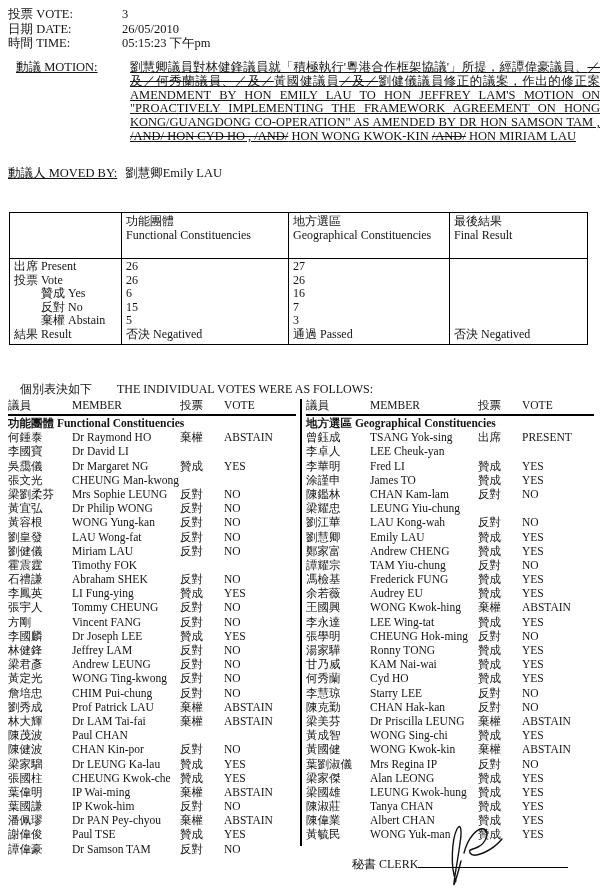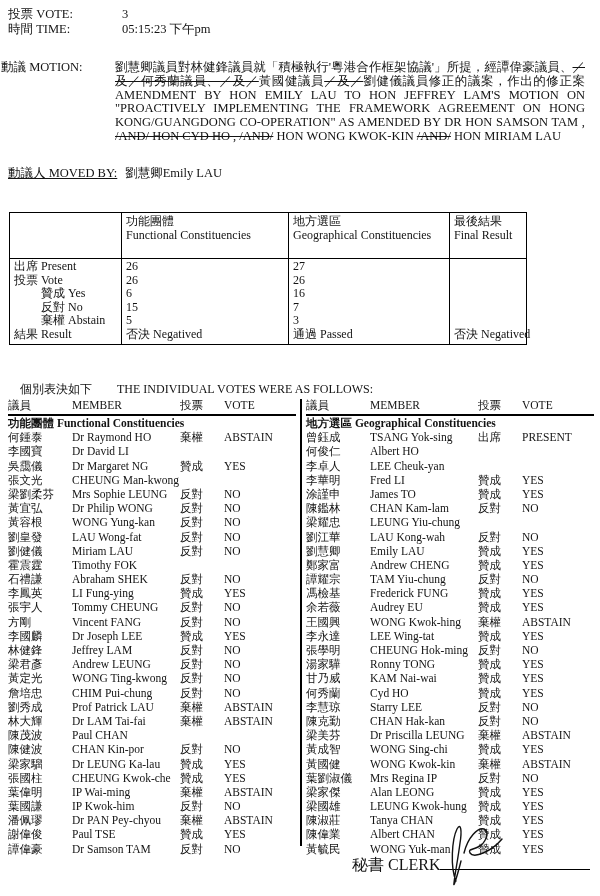--- a/index.html
+++ b/index.html
@@ -7,57 +7,61 @@
     position:relative;width:600px;height:896px;background:#ffffff;
     font-family:"Liberation Serif","DejaVu Serif",serif;color:#131313;
     overflow:hidden;margin:0 auto;
   }
   .strike{text-decoration:line-through;}
   
   .info{position:absolute;top:7px;left:8px;width:584px;font-size:12.5px;line-height:14.5px;}
   .info-row{display:flex;}
   .info-label{width:114px;flex:0 0 114px;}
   
-  .motion{position:absolute;top:61px;left:1px;width:584px;display:flex;font-size:12.5px;line-height:13.8px;}
+  .motion{position:absolute;top:61px;left:16px;width:584px;display:flex;font-size:12.5px;line-height:13.8px;text-decoration:underline;}
   .motion-label{width:114px;flex:0 0 114px;}
   .motion-text{flex:1;text-align:justify;}
   
   .movedby{position:absolute;top:165px;left:8px;font-size:12.5px;}
   .movedby-label{display:inline-block;width:114px;text-decoration:underline;}
   
-  .sumtable{position:absolute;top:212px;left:9px;width:518px;border-collapse:collapse;table-layout:fixed;font-size:12px;}
+  .sumtable{position:absolute;top:212px;left:9px;width:579px;border-collapse:collapse;table-layout:fixed;font-size:12px;}
   .sumtable td{border:1.6px solid #000;vertical-align:top;padding:1px 4px 2px 4px;}
   .sumtable .c0{width:103px;} .sumtable .c1{width:158px;} .sumtable .c2{width:152px;font-family:Liberation Serif, serif;} .sumtable .c3{width:auto;}
   .sum-head{height:42px;line-height:14px;}
   .sum-line{height:13.6px;line-height:13.6px;white-space:nowrap;}
   .sum-line.indent{padding-left:27px;}
   
   .iv-heading{position:absolute;top:381px;left:20px;font-size:12px;}
   .iv-heading .en{margin-left:22px;}
   .vote-col{position:absolute;top:399px;font-size:11.5px;}
   .vote-col.left{left:8px;width:288px;}
   .vote-col.right{left:306px;width:288px;}
   .col-head{display:grid;grid-template-columns:64px 108px 44px auto;border-bottom:2px solid #000;padding-bottom:1px;height:14px;line-height:13px;}
   .group-row{font-weight:bold;height:14.2px;line-height:14.2px;white-space:nowrap;}
   .member-row{display:grid;grid-template-columns:64px 108px 44px auto;height:14.2px;line-height:14.2px;white-space:nowrap;}
   .divider{position:absolute;left:300px;top:399px;width:1.6px;height:447px;background:#000;}
   
-  .footer{position:absolute;top:855px;left:352px;font-size:16px;}
+  .footer{position:absolute;top:855px;left:352px;font-size:12px;}
   .sig-line{display:inline-block;width:150px;border-bottom:1.6px solid #000;height:12px;}
   .signature{position:absolute;left:78px;top:-38px;}
 </style>
 </head>
 <body>
 
 <div class="page">
 
   <div class="info">
     <div class="info-row">
       <span class="info-label">投票 VOTE:</span>
       <span>3</span>
+    </div>
+    <div class="info-row">
+      <span class="info-label">日期 DATE:</span>
+      <span>26/05/2010</span>
     </div>
     <div class="info-row">
       <span class="info-label">時間 TIME:</span>
       <span>05:15:23 下午pm</span>
     </div>
   </div>
 
   <div class="motion">
     <span class="motion-label">動議 MOTION:</span>
     <span class="motion-text" id="motion-text"><span>劉慧卿議員對林健鋒議員就「積極執行'粵港合作框架協議'」所提，經譚偉豪議員、</span><span class="strike">／及／何秀蘭議員、／及／</span><span>黃國健議員</span><span class="strike">／及／</span><span>劉健儀議員修正的議案，作出的修正案 </span><span>AMENDMENT BY HON EMILY LAU TO HON JEFFREY LAM'S MOTION ON "PROACTIVELY IMPLEMENTING THE FRAMEWORK AGREEMENT ON HONG KONG/GUANGDONG CO-OPERATION" AS AMENDED BY DR HON SAMSON TAM , </span><span class="strike">/AND/ HON CYD HO , /AND/</span><span> HON WONG KWOK-KIN </span><span class="strike">/AND/</span><span> HON MIRIAM LAU</span></span>
@@ -330,26 +334,20 @@
     </div>
     <div class="group-row">地方選區 Geographical Constituencies</div>
     <div id="right-rows">
         <div class="member-row">
           <span>曾鈺成</span>
           <span>TSANG Yok-sing</span>
           <span>出席</span>
           <span>PRESENT</span>
         </div>
         <div class="member-row">
-          <span>何俊仁</span>
-          <span>Albert HO</span>
-          <span>&nbsp;</span>
-          <span>&nbsp;</span>
-        </div>
-        <div class="member-row">
           <span>李卓人</span>
           <span>LEE Cheuk-yan</span>
           <span>&nbsp;</span>
           <span>&nbsp;</span>
         </div>
         <div class="member-row">
           <span>李華明</span>
           <span>Fred LI</span>
           <span>贊成</span>
           <span>YES</span>

